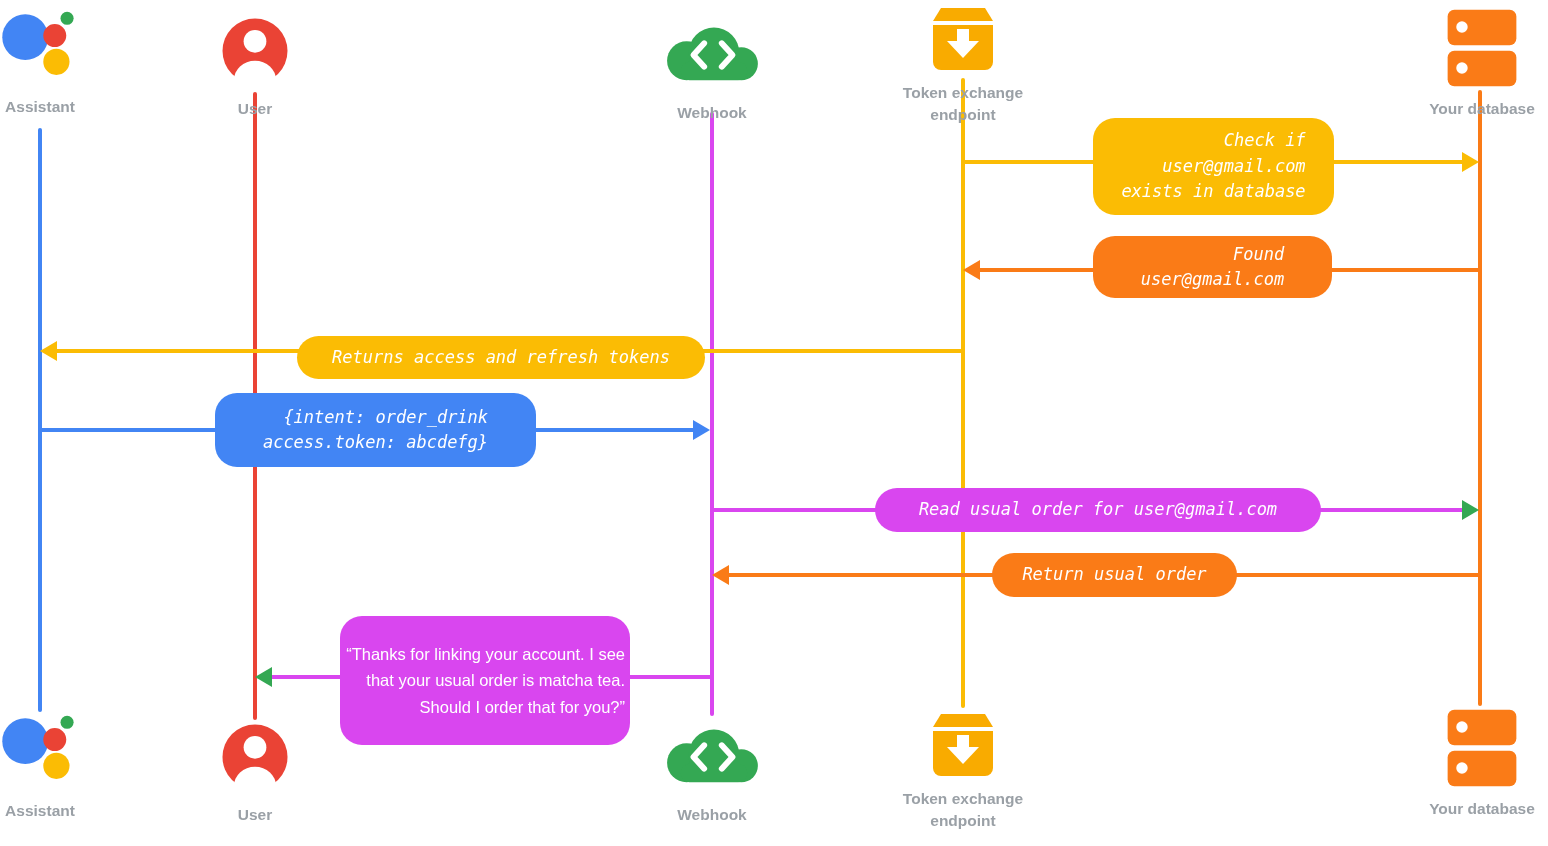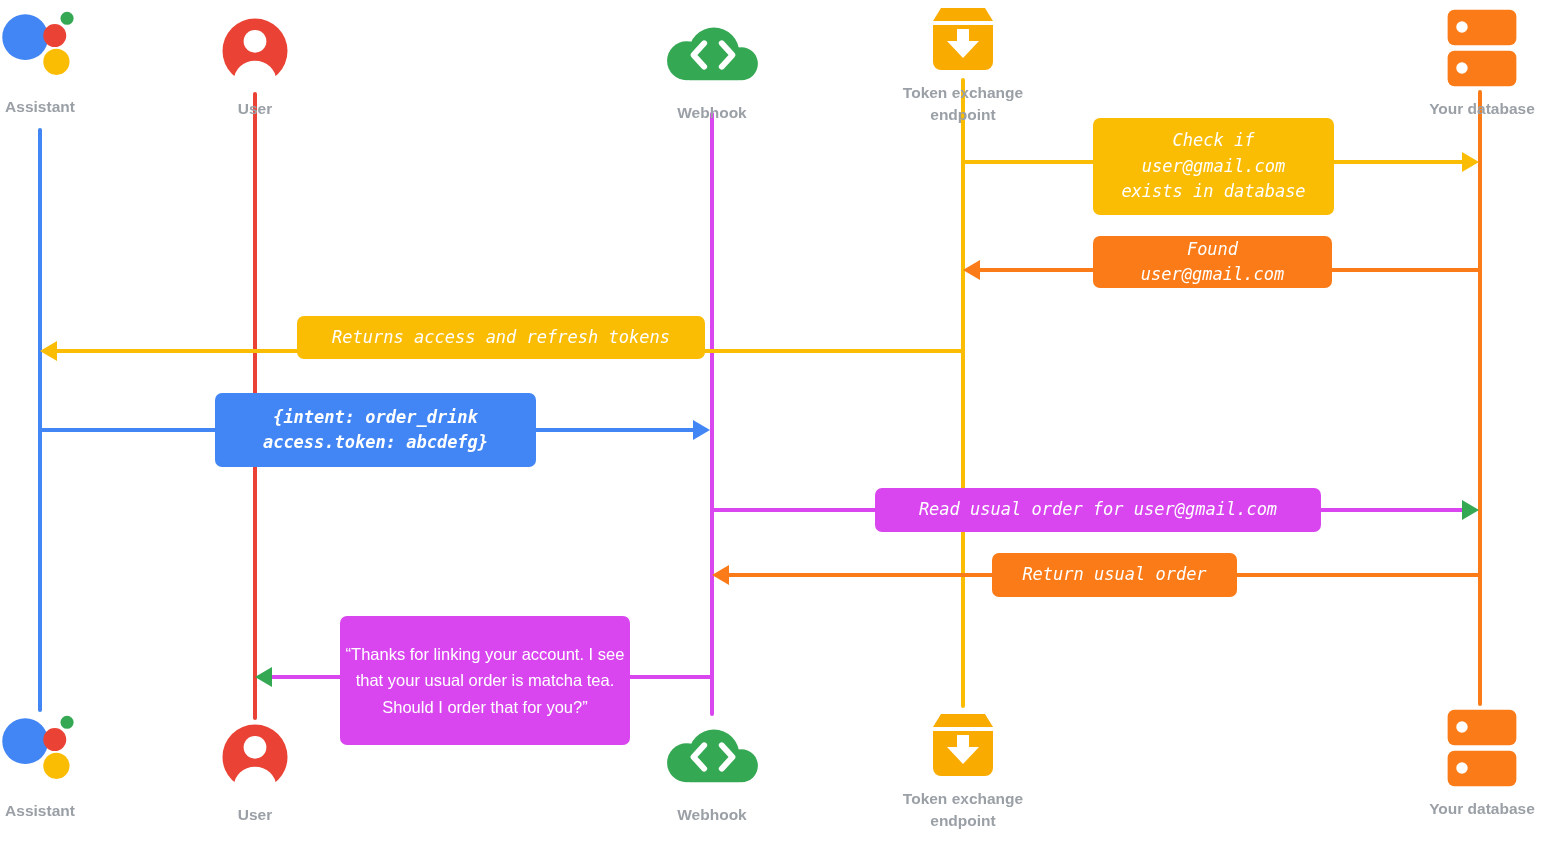--- a/index.html
+++ b/index.html
@@ -26,23 +26,23 @@
   .bg-yellow { background:#FBBC04; }
   .bg-orange { background:#FA7B17; }
   .head-r.blue   { border-left-color:#4285F4; }
   .head-r.green  { border-left-color:#34A853; }
   .head-r.yellow { border-left-color:#FBBC04; }
   .head-l.yellow { border-right-color:#FBBC04; }
   .head-l.orange { border-right-color:#FA7B17; }
   .head-l.green  { border-right-color:#34A853; }
 
   
-  .msg-box { position:absolute; border-radius:7px; color:#fff;
+  .msg-box { position:absolute; border-radius:22px; color:#fff;
     display:flex; align-items:center; justify-content:center;
-    text-align:center; white-space:pre-line; z-index:4; }
+    text-align:right; white-space:pre-line; z-index:4; }
   .mono { font-family:"DejaVu Sans Mono", monospace; font-style:italic;
     font-size:17px; line-height:1.5; }
   .quote { font-family:"Liberation Sans", sans-serif; font-size:16.5px;
     line-height:1.6; padding:10px 5px; }
 
   
   .actor { position:absolute; display:flex; flex-direction:column;
     align-items:center; z-index:5; }
   .actor-label { font-weight:700; font-size:15.5px; color:#9AA0A6;
     text-align:center; white-space:pre-line; margin-top:8px; line-height:1.4; }
@@ -59,30 +59,30 @@
   <div class="lifeline bg-orange" style="left:1478px;top:90px;  height:616px;"></div>
 
   <div class="hline bg-yellow" style="left:963px; top:160px; width:500px;"></div>
   <div class="head head-r yellow" style="left:1462px; top:152px;"></div>
   <div class="msg-box mono bg-yellow" style="left:1093px; top:118px; width:241px; height:97px;">Check if
 user@gmail.com
 exists in database</div>
 
   <div class="hline bg-orange" style="left:980px; top:268px; width:500px;"></div>
   <div class="head head-l orange" style="left:963px; top:260px;"></div>
-  <div class="msg-box mono bg-orange" style="left:1093px; top:236px; width:239px; height:52px;">Found
+  <div class="msg-box mono bg-orange" style="left:1093px; top:236px; width:239px; height:62px;">Found
 user@gmail.com</div>
 
   <div class="hline bg-yellow" style="left:57px; top:349px; width:906px;"></div>
   <div class="head head-l yellow" style="left:40px; top:341px;"></div>
-  <div class="msg-box mono bg-yellow" style="left:297px; top:316px; width:408px; height:43px;">Returns access and refresh tokens</div>
+  <div class="msg-box mono bg-yellow" style="left:297px; top:336px; width:408px; height:43px;">Returns access and refresh tokens</div>
 
   <div class="hline bg-blue" style="left:40px; top:428px; width:653px;"></div>
   <div class="head head-r blue" style="left:693px; top:420px;"></div>
-  <div class="msg-box mono bg-blue" style="left:215px; top:393px; width:321px; height:74px;font-weight:bold;">{intent: order_drink
+  <div class="msg-box mono bg-blue" style="left:215px; top:393px; width:321px; height:74px;">{intent: order_drink
 access.token: abcdefg}</div>
 
   <div class="hline bg-green" style="left:712px; top:508px; width:750px;"></div>
   <div class="head head-r green" style="left:1462px; top:500px;"></div>
   <div class="msg-box mono bg-green" style="left:875px; top:488px; width:446px; height:44px;">Read usual order for user@gmail.com</div>
 
   <div class="hline bg-orange" style="left:729px; top:573px; width:751px;"></div>
   <div class="head head-l orange" style="left:712px; top:565px;"></div>
   <div class="msg-box mono bg-orange" style="left:975px; top:553px; width:245px; height:44px;margin-left:17px;">Return usual order</div>
 

